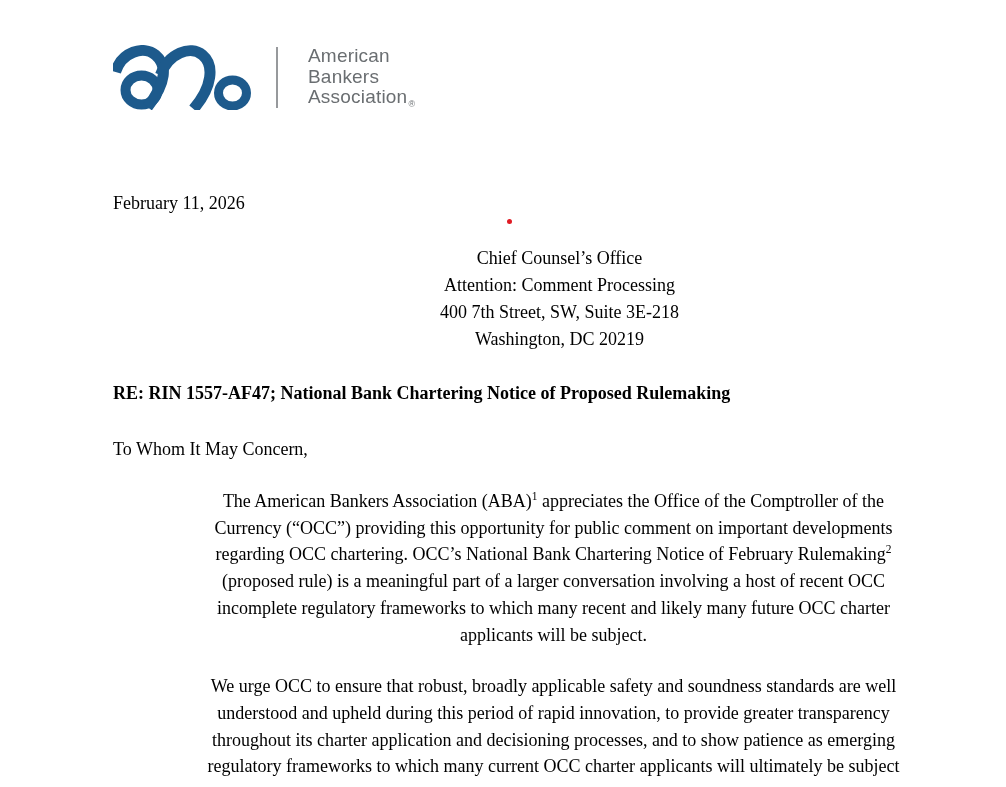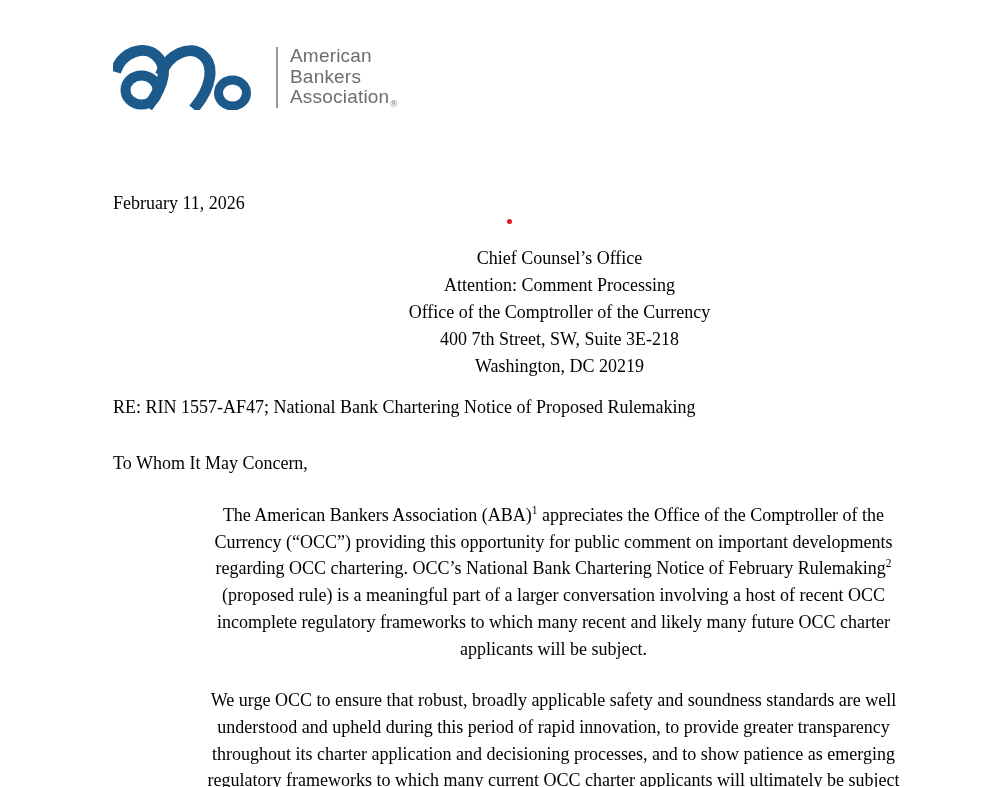--- a/index.html
+++ b/index.html
@@ -21,21 +21,21 @@
   }
   .brand-mark { width: 146px; height: 65px; flex: 0 0 auto; }
   .brand-mark .ink { stroke: #1d5a8c; fill: none; }
   .brand-divider {
     width: 2px; height: 61px;
     background: #97999c;
     margin: 2px 0 0 17px;
     flex: 0 0 auto;
   }
   .brand-text {
-    margin: 1px 0 0 12px;
+    margin: 1px 0 0 30px;
     font-family: "Liberation Sans", sans-serif;
     font-size: 19px;
     line-height: 20.5px;
     color: #6a6e71;
     letter-spacing: 0.2px;
   }
   .reg-mark { font-size: 9px; vertical-align: -4px; margin-left: 1px; }
 
   
   .date-line {
@@ -49,24 +49,24 @@
     width: 5px; height: 5px;
     border-radius: 50%;
     background: #e01b24;
   }
   .recipient {
     margin: 28px 0 0 113px;
     font-size: 18px;
     line-height: 27px;
   }
   .subject-line {
-    margin: 14px 0 0 113px;
+    margin: 27px 0 0 113px;
     font-size: 18px;
     line-height: 27px;
-    font-weight: normal;
+    font-weight: bold;
     white-space: nowrap;
   }
   .salutation {
     margin: 29px 1px 0 113px;
     font-size: 18px;
     line-height: 27px;
   }
   .para {
     margin: 25px 12px 0 113px;
     font-size: 18px;
@@ -101,21 +101,20 @@
     </div>
   </header>
 
   <div class="date-line">February 11, 2026</div>
 
   <span class="annotation-dot"></span>
 
   <div class="recipient">
     <div class="line">Chief Counsel’s Office</div>
     <div class="line">Attention: Comment Processing</div>
-    <div class="line">Office of the Comptroller of the Currency</div>
     <div class="line">400 7th Street, SW, Suite 3E-218</div>
     <div class="line">Washington, DC 20219</div>
   </div>
 
   <div class="subject-line">RE: RIN 1557-AF47; National Bank Chartering Notice of Proposed Rulemaking</div>
 
   <div class="salutation">To Whom It May Concern,</div>
 
   <div class="para">
     <div class="line"><span>The American Bankers Association (ABA)</span><sup class="fn">1</sup><span> appreciates the Office of the Comptroller of the</span></div>

